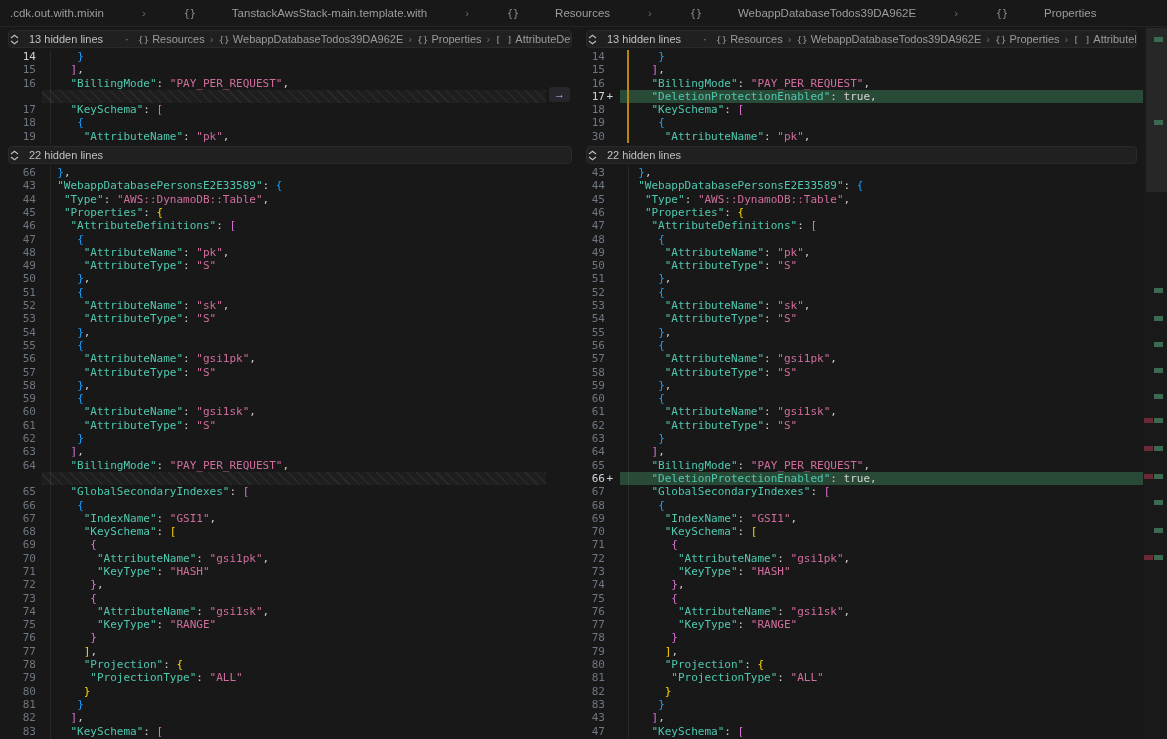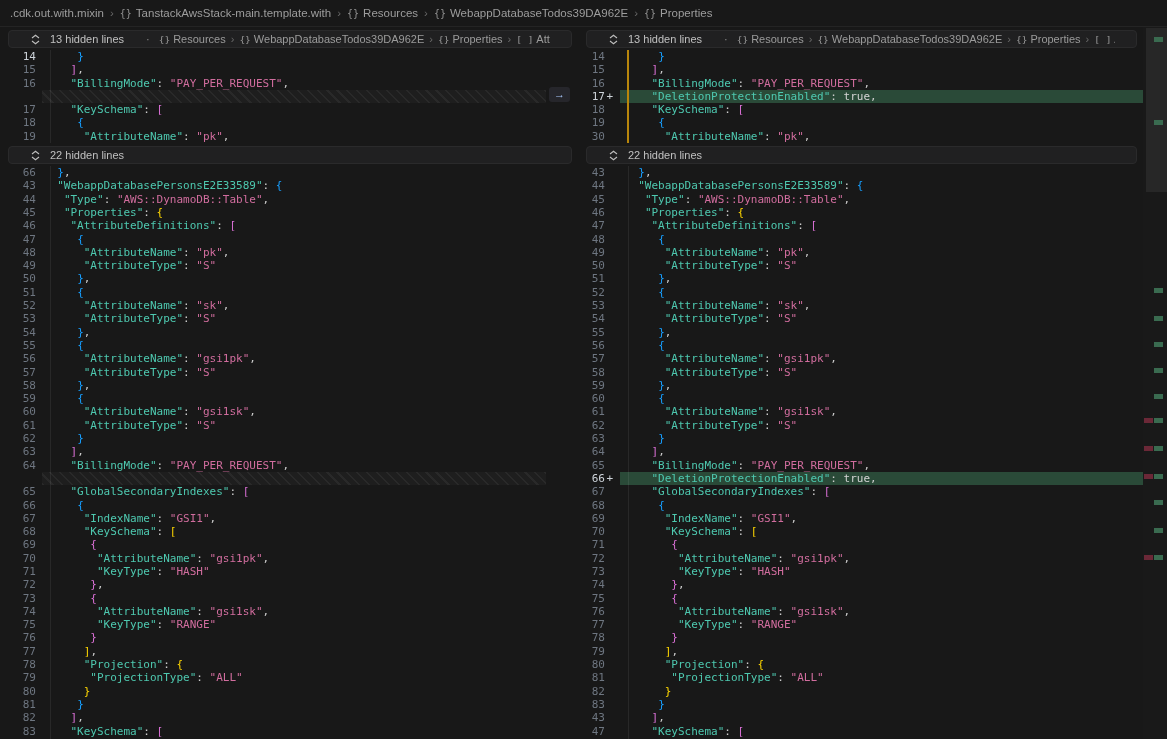--- a/index.html
+++ b/index.html
@@ -3,34 +3,34 @@
 <meta charset="utf-8">
 <style>
 * { margin:0; padding:0; box-sizing:border-box; }
 html,body { width:1167px; height:739px; background:#181818; overflow:hidden; }
 body { font-family:"Liberation Sans", sans-serif; }
 .screen { position:relative; width:1167px; height:739px; background:#181818; }
 
 
 .topbar { position:absolute; top:0; left:0; right:0; height:27px; display:flex; align-items:center;
   padding-left:10px; color:#9d9d9d; font-size:11.5px; background:#181818; border-bottom:1px solid #242424;
-  white-space:nowrap; overflow:hidden; }
+  white-space:nowrap; overflow:hidden;gap:32px; }
 .topbar .cicon { color:#8f8f8f; font-size:10px; margin-right:4px; font-family:"DejaVu Sans Mono", monospace; }
 .topbar .sep { color:#686868; margin:0 6px; }
 .topbar .clabel { color:#9d9d9d; }
 
 
 .pane { position:absolute; top:27px; bottom:0; overflow:hidden;
   font-family:"DejaVu Sans Mono","Liberation Mono", monospace; font-size:11px; }
 .pane.left { left:0; width:578px; }
 .pane.right { left:578px; width:565px; }
 
 
 .hbar { height:18px; margin:3px 6px 2px 8px; background:#202021; border:1px solid #2a2a2b; border-radius:4px;
-  display:flex; align-items:center; padding:0 21px; color:#bdbdbd;
+  display:flex; align-items:center; padding:0 0; color:#bdbdbd;
   font-family:"Liberation Sans", sans-serif; font-size:11px; white-space:nowrap; overflow:hidden; }
 .unfold { width:11px; height:12px; display:inline-flex; align-items:center; justify-content:center; flex:0 0 auto; }
 .hlabel { margin-left:9px; min-width:96px; color:#c0c0c0; }
 .hdot { color:#8a8a8a; margin:0 9px 0 0; }
 .crumbs { display:flex; align-items:center; color:#9b9b9b; overflow:hidden; }
 .crumbs .cicon { font-size:9.5px; color:#9b9b9b; margin-right:3px; font-family:"DejaVu Sans Mono", monospace; }
 .crumbs .sep { margin:0 5px; color:#686868; }
 
 
 .row { display:flex; height:13.3px; line-height:13.4px; white-space:pre; position:relative; }

